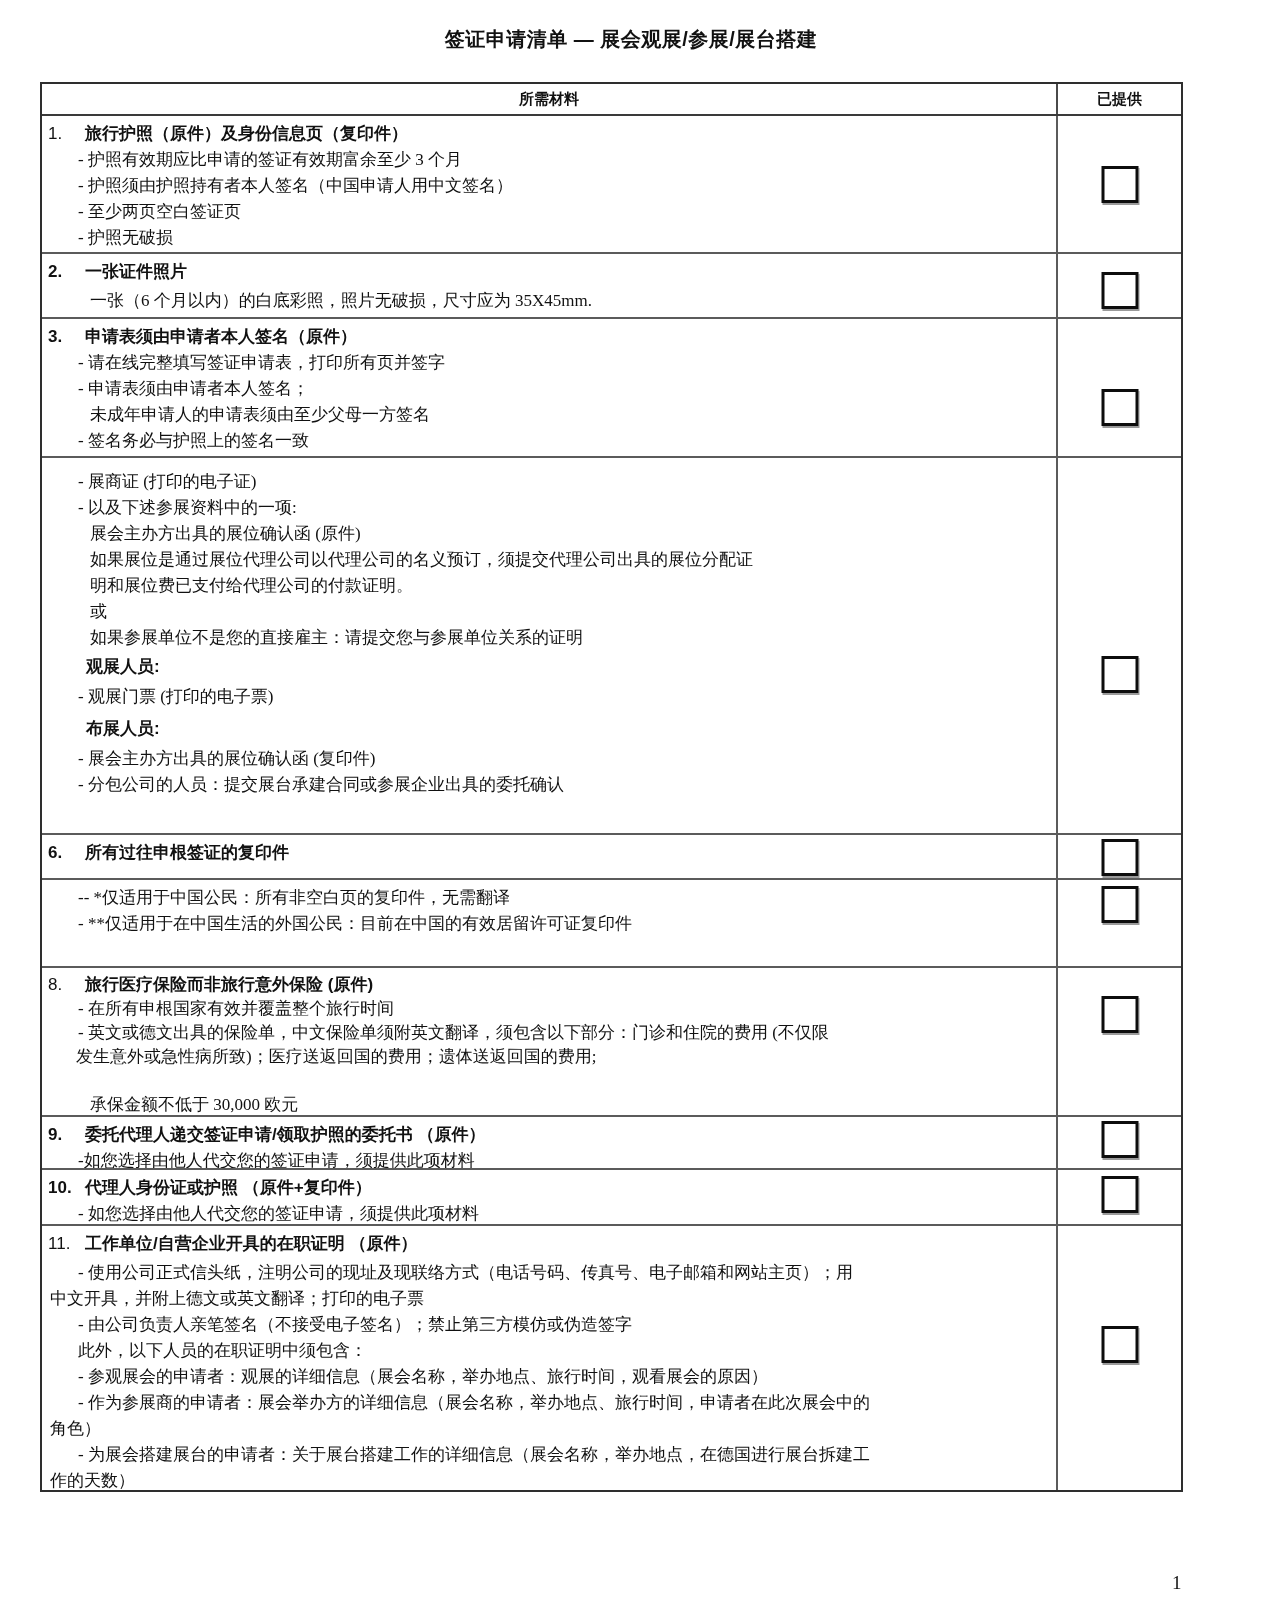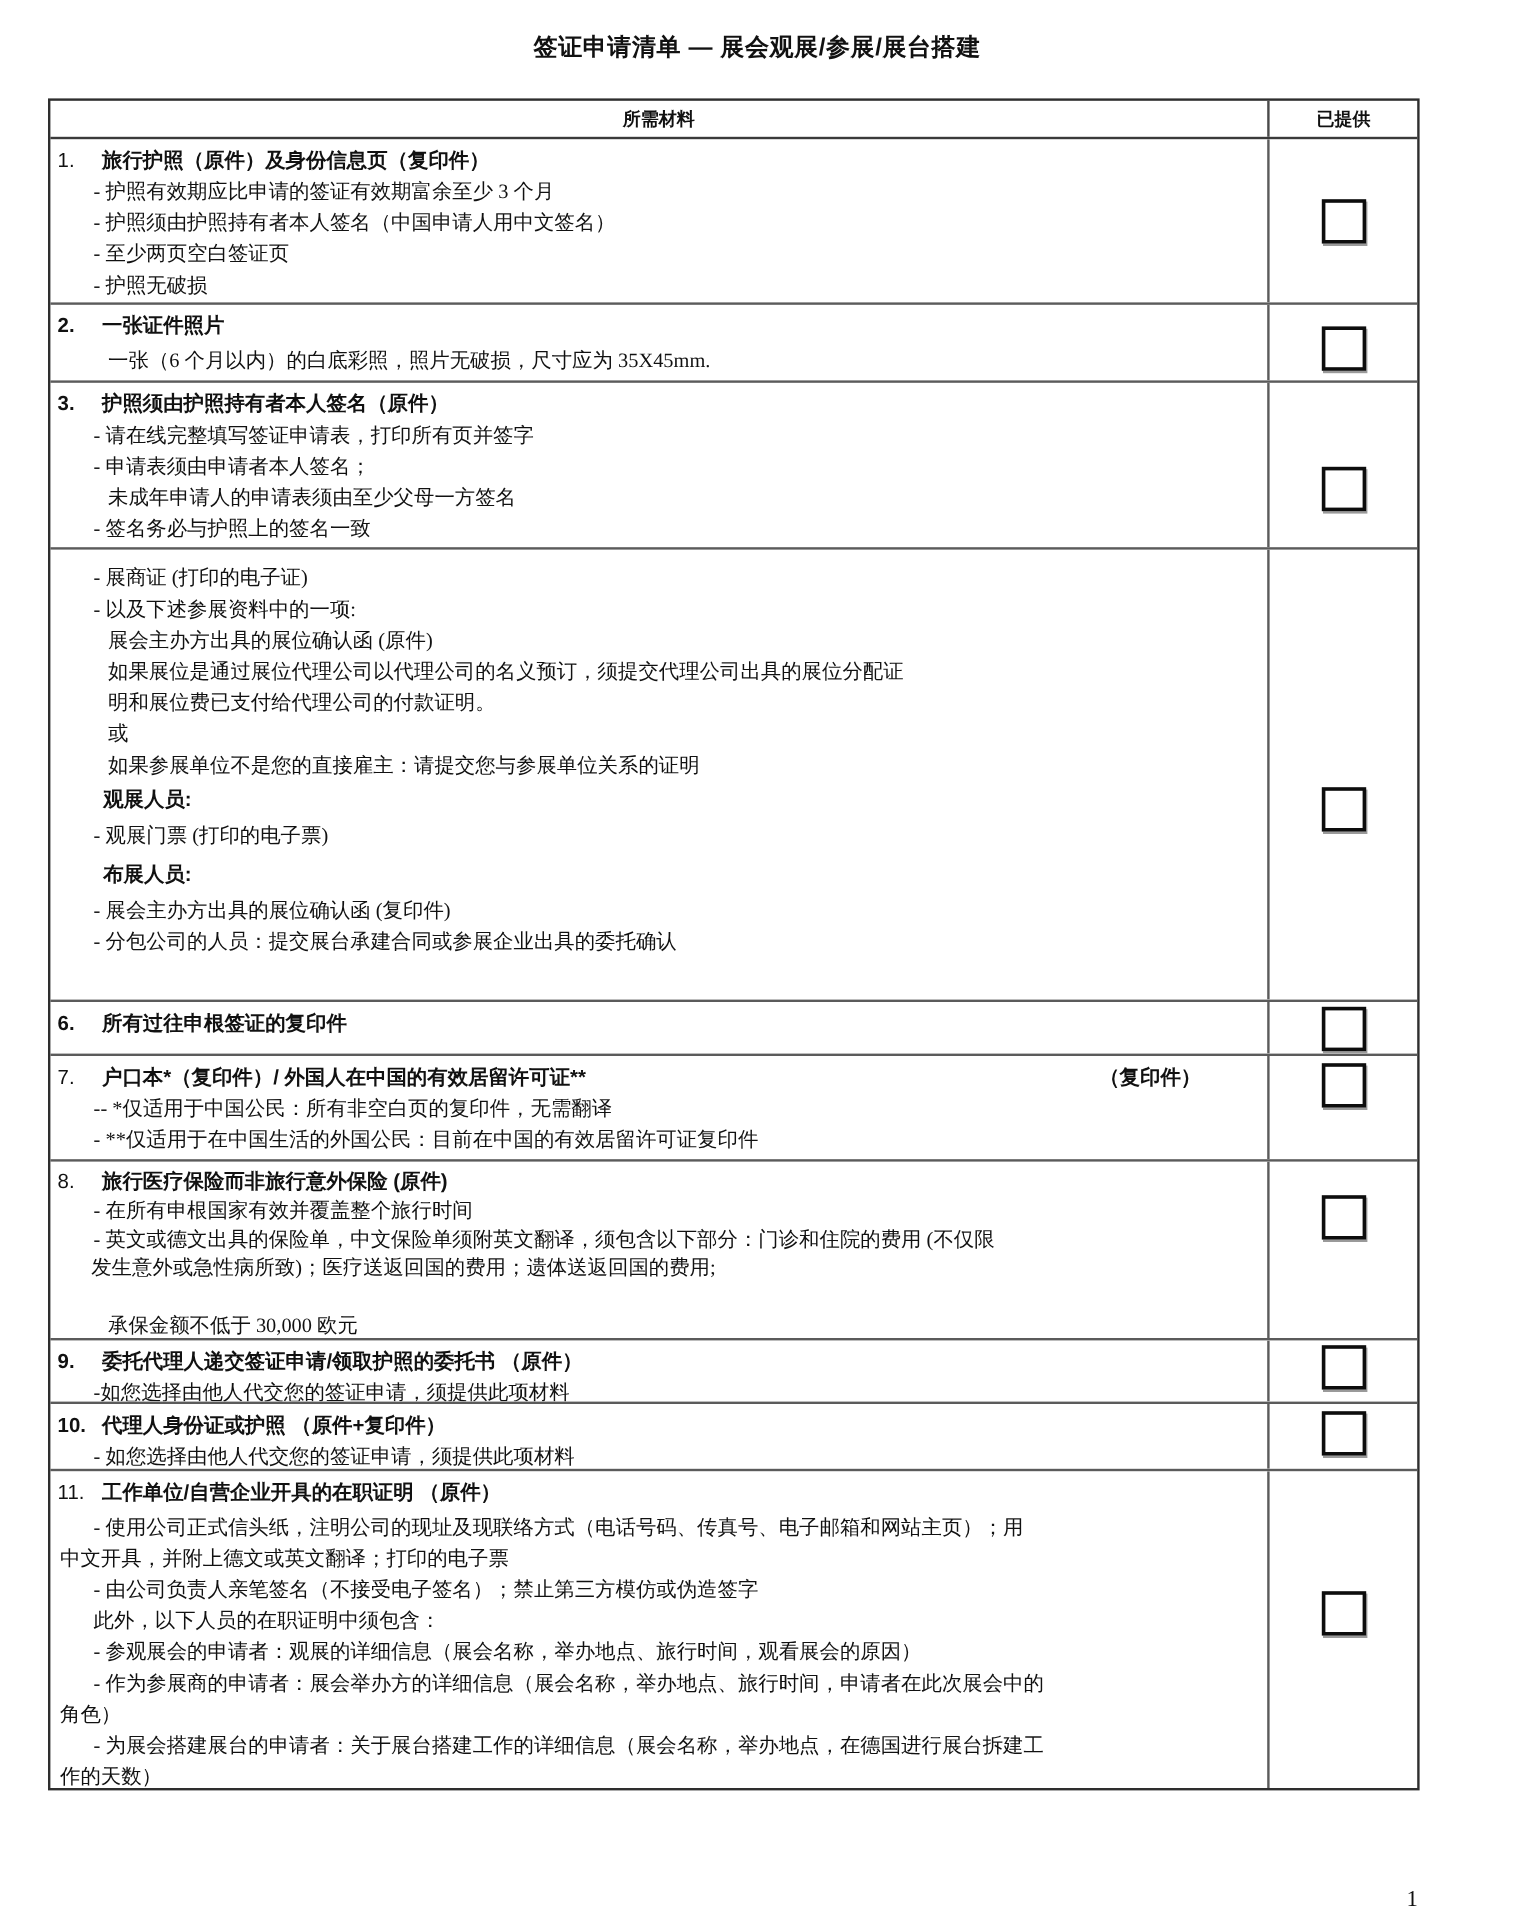--- a/index.html
+++ b/index.html
@@ -87,21 +87,21 @@
         <div class="cell-main">
           <div class="line title-line"><span class="num b">2.</span><span class="ttl">一张证件照片</span></div>
           <div class="line cont" style="margin-top: 3px;">一张（6 个月以内）的白底彩照，照片无破损，尺寸应为 35X45mm.</div>
         </div>
         <div class="cell-check">
           <div class="checkbox" style="top: 18px;"></div>
         </div>
       </div>
       <div class="row" style="height: 139px;">
         <div class="cell-main">
-          <div class="line title-line"><span class="num b">3.</span><span class="ttl">护照须由护照持有者本人签名（原件）</span></div>
+          <div class="line title-line"><span class="num b">3.</span><span class="ttl">申请表须由申请者本人签名（原件）</span></div>
           <div class="line dash">- 请在线完整填写签证申请表，打印所有页并签字</div>
           <div class="line dash">- 申请表须由申请者本人签名；</div>
           <div class="line cont">未成年申请人的申请表须由至少父母一方签名</div>
           <div class="line dash">- 签名务必与护照上的签名一致</div>
         </div>
         <div class="cell-check">
           <div class="checkbox" style="top: 70px;"></div>
         </div>
       </div>
       <div class="row" style="height: 377px;">
@@ -126,21 +126,20 @@
       <div class="row" style="height: 45px;">
         <div class="cell-main">
           <div class="line title-line"><span class="num b">6.</span><span class="ttl">所有过往申根签证的复印件</span></div>
         </div>
         <div class="cell-check">
           <div class="checkbox" style="top: 4px;"></div>
         </div>
       </div>
       <div class="row" style="height: 88px;">
         <div class="cell-main">
-          <div class="line title-line"><span class="num">7.</span><span class="ttl">户口本*（复印件）/ 外国人在中国的有效居留许可证**</span><span class="sfx">（复印件）</span></div>
           <div class="line dash">-- *仅适用于中国公民：所有非空白页的复印件，无需翻译</div>
           <div class="line dash">- **仅适用于在中国生活的外国公民：目前在中国的有效居留许可证复印件</div>
         </div>
         <div class="cell-check">
           <div class="checkbox" style="top: 6px;"></div>
         </div>
       </div>
       <div class="row" style="height: 149px; --lh: 24px;">
         <div class="cell-main">
           <div class="line title-line"><span class="num">8.</span><span class="ttl">旅行医疗保险而非旅行意外保险 (原件)</span></div>

